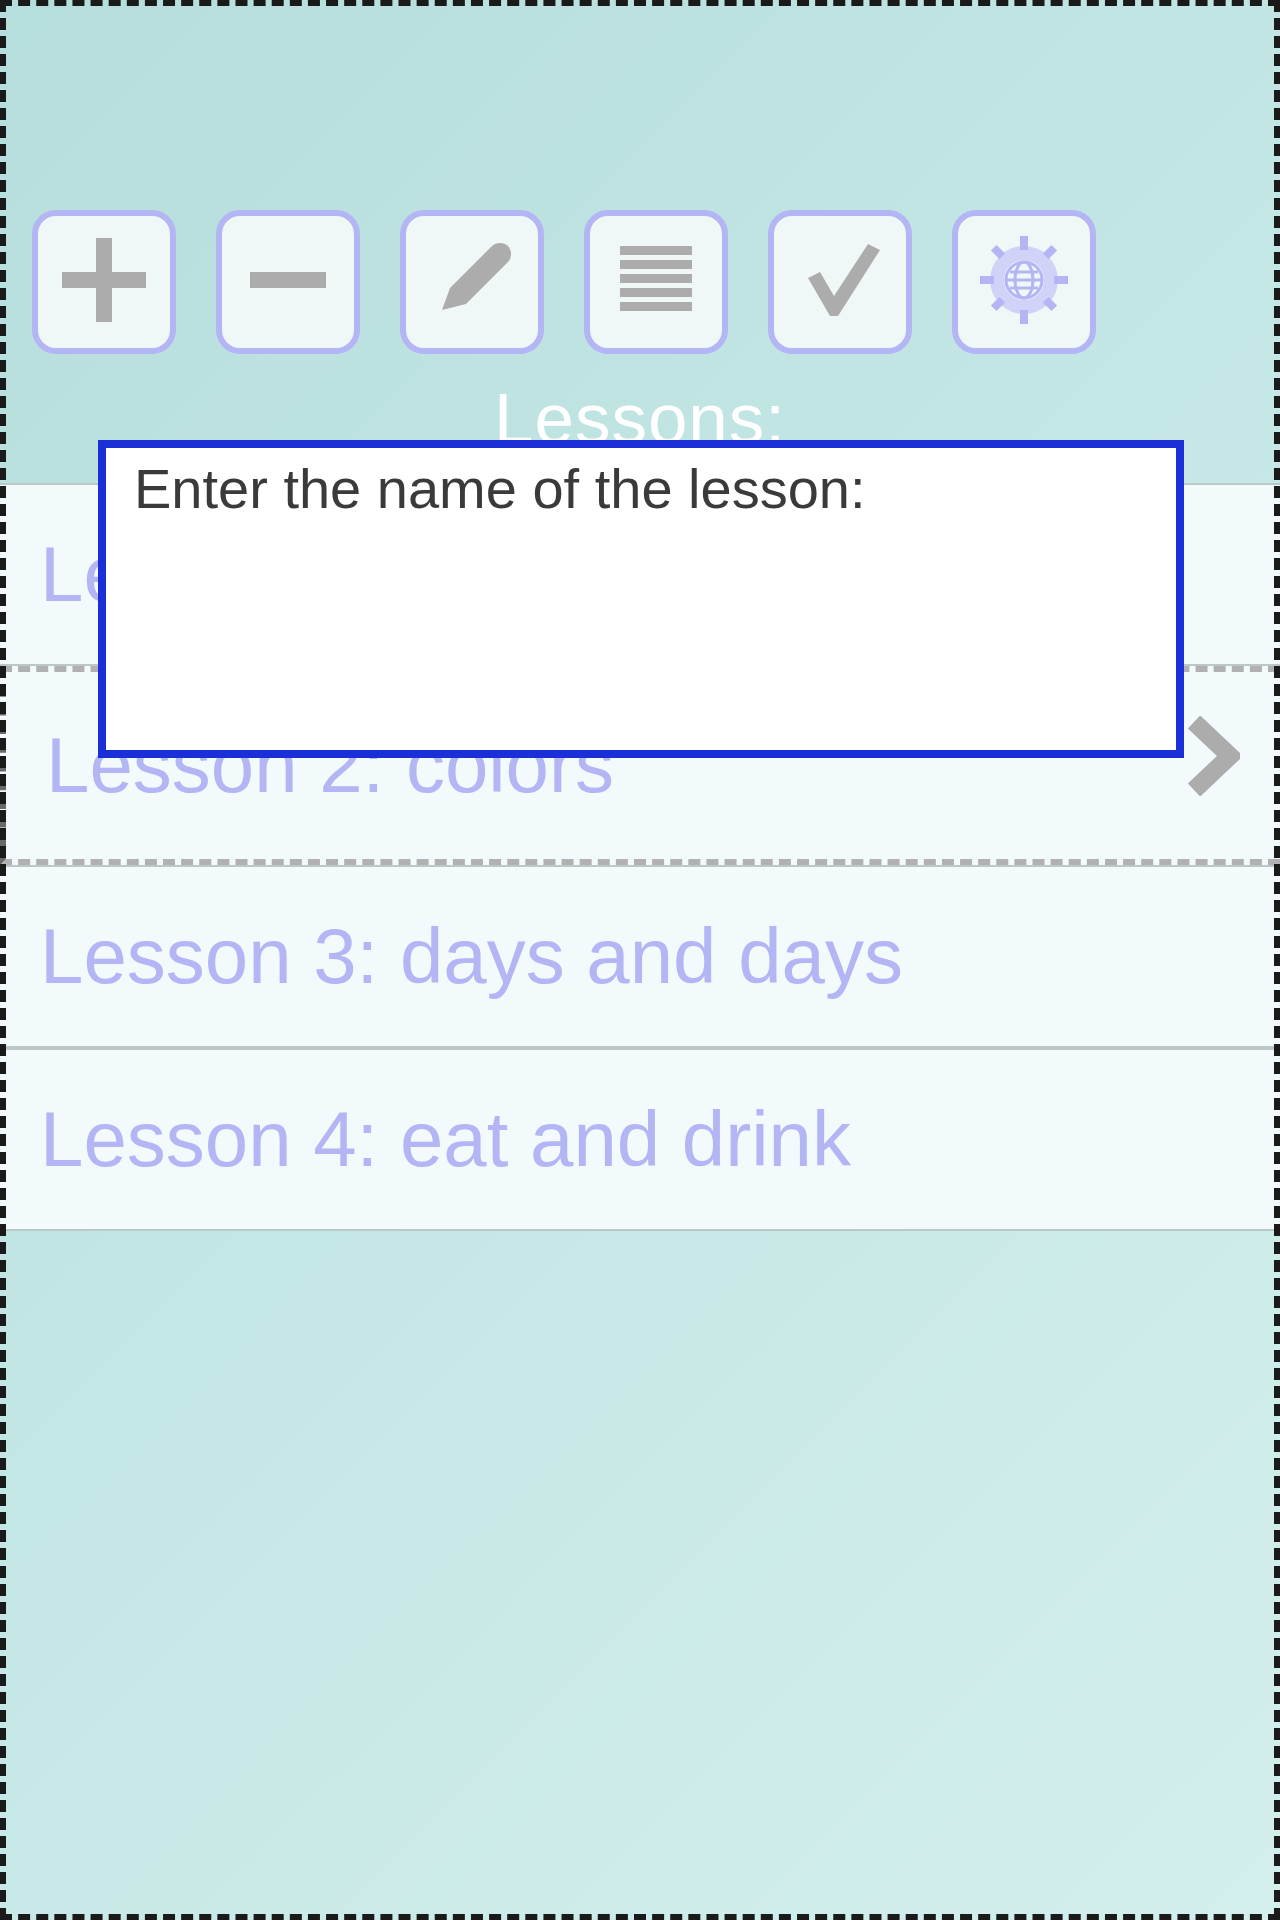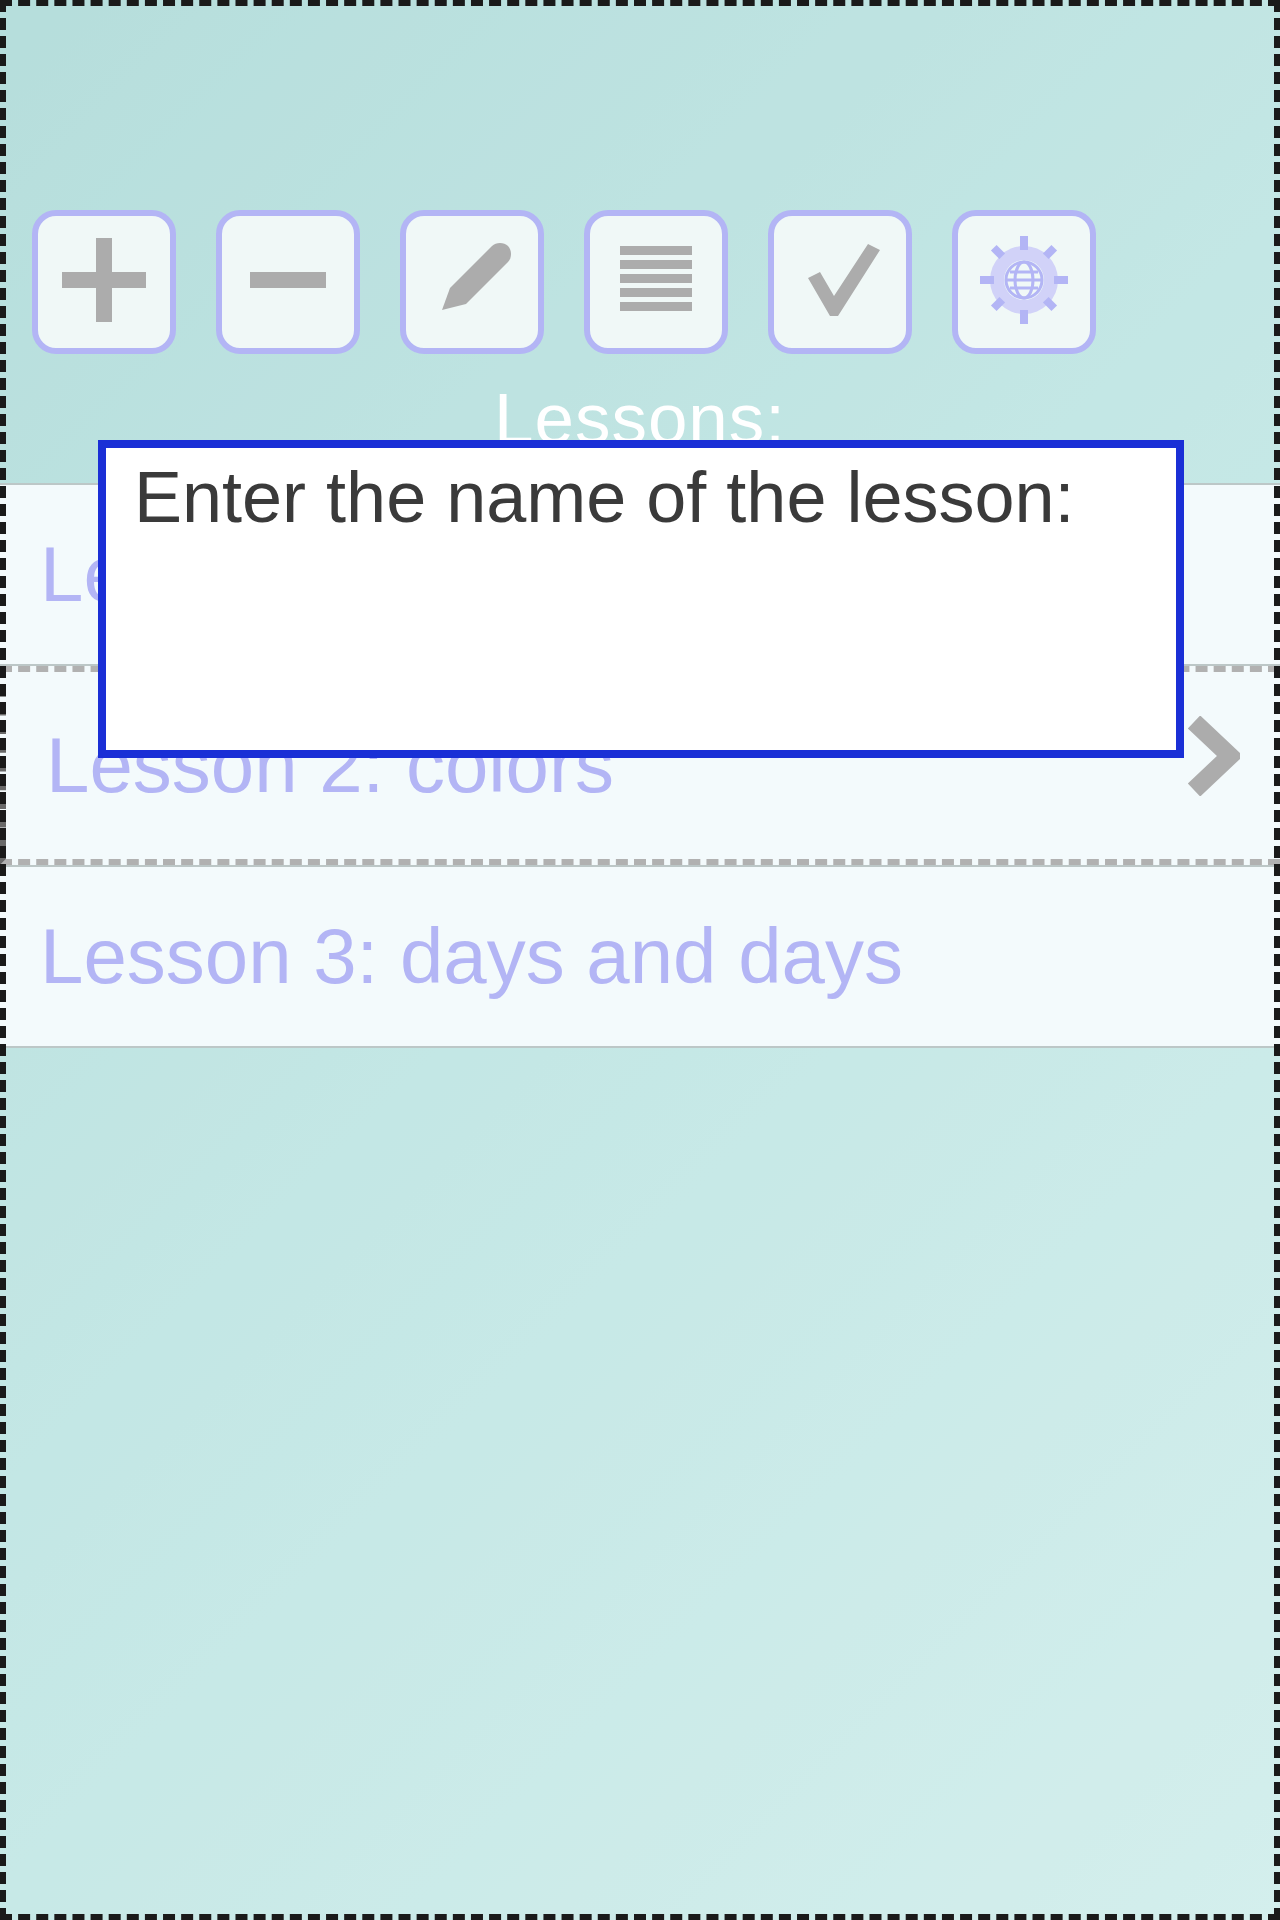--- a/index.html
+++ b/index.html
@@ -86,21 +86,21 @@
     left: 98px;
     width: 1086px;
     height: 318px;
     background: #ffffff;
     border: 8px solid #1a2fd6;
     z-index: 4;
     padding: 10px 28px;
   }
   .modal-label {
     color: #3a3a3a;
-    font-size: 72px;
+    font-size: 56px;
     line-height: 1.1;
   }
   .gear-body  { fill: #8a8ef0; }
   .globe-lines { stroke: #8a8ef0; stroke-width: 3; fill: none; }
 </style>
 </head>
 <body>
 
 <div class="toolbar">
 
@@ -191,20 +191,23 @@
       <svg class="chevron" viewBox="0 0 56 80">
           <path d="M10 6 L46 40 L10 74"></path>
         </svg>
     </span>
   </div>
 
   <div class="lesson-item">
     <span>Lesson 3: days and days</span>
   </div>
 
+  <div class="lesson-item">
+    <span>Lesson 4: eat and drink</span>
+  </div>
 
 </div>
 
 <div class="overlay"></div>
 
 <div class="modal">
   <div class="modal-label">Enter the name of the lesson:</div>
 </div>
 
 <div class="dashed-frame"></div>

